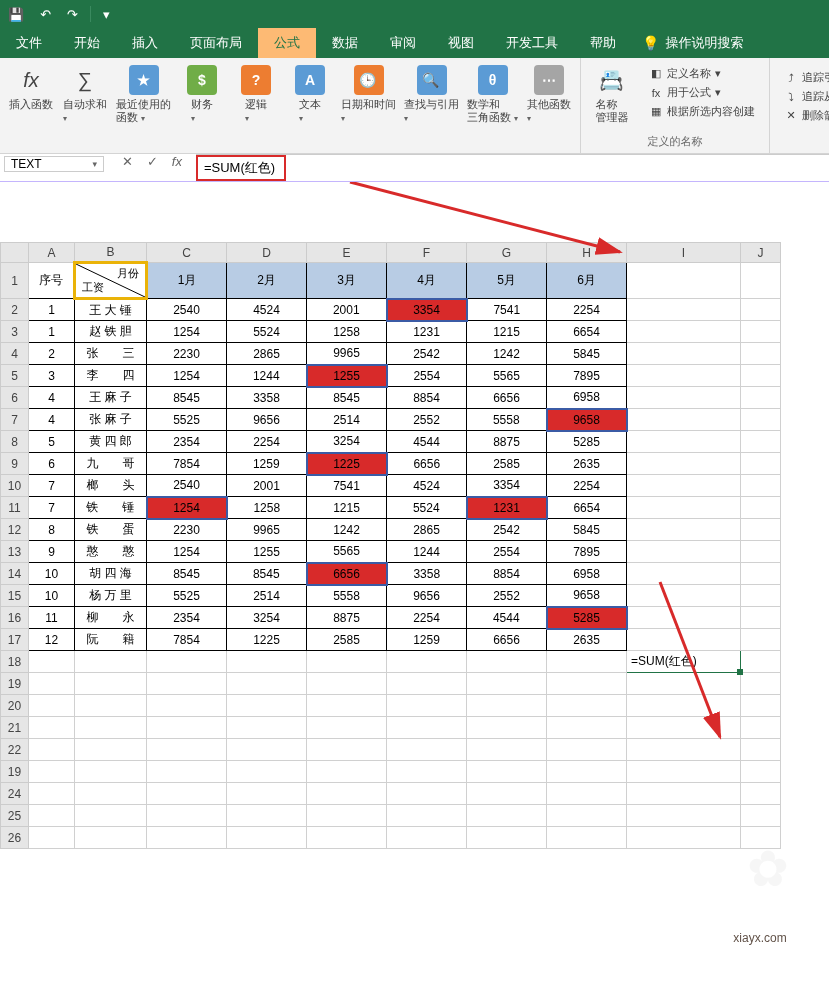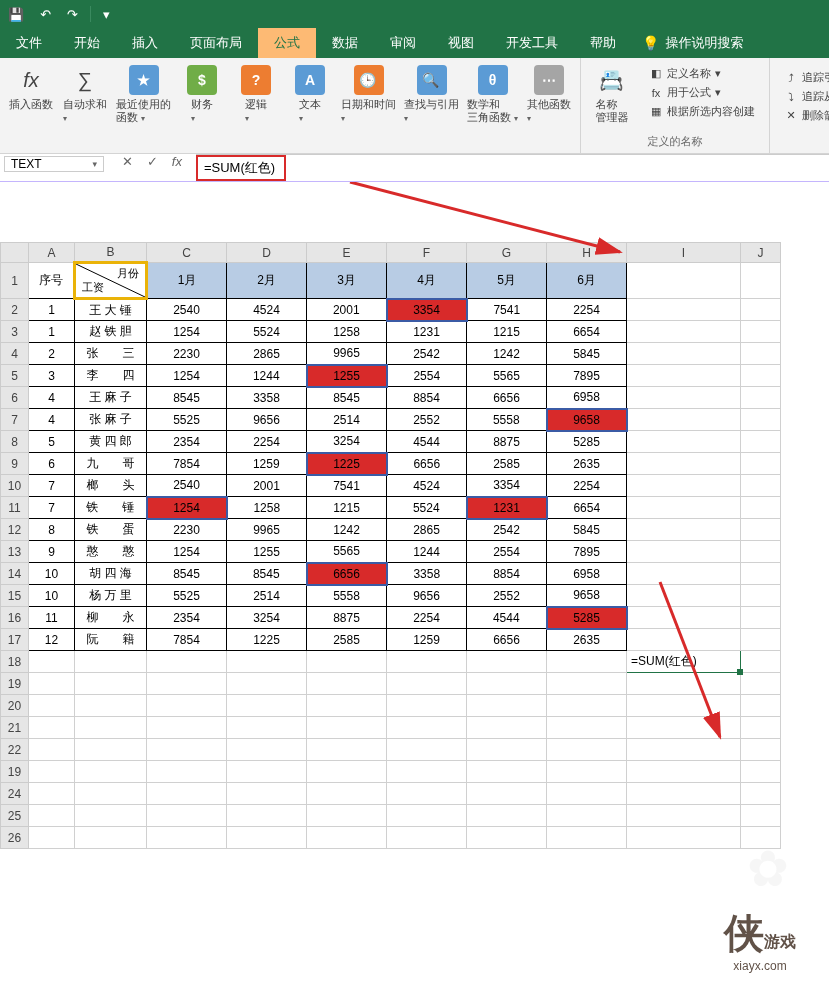--- a/index.html
+++ b/index.html
@@ -667,15 +667,14 @@
         <marker id="ah2" markerWidth="10" markerHeight="10" refX="8" refY="3" orient="auto">
           <path d="M0,0 L0,6 L9,3 z" fill="#d82a2a"></path>
         </marker>
       </defs>
   <line x1="660" y1="40" x2="720" y2="195" stroke="#d82a2a" stroke-width="3" marker-end="url(#ah2)"></line>
 </svg>
 </div>
 
 <div class="water-bg">✿</div>
 <div class="watermark">
-  <div class="logo"><span>侠</span><span style="font-size:16px;">游戏</span></div>
   <div class="site">xiayx.com</div>
 </div>
 
 </body></html>

